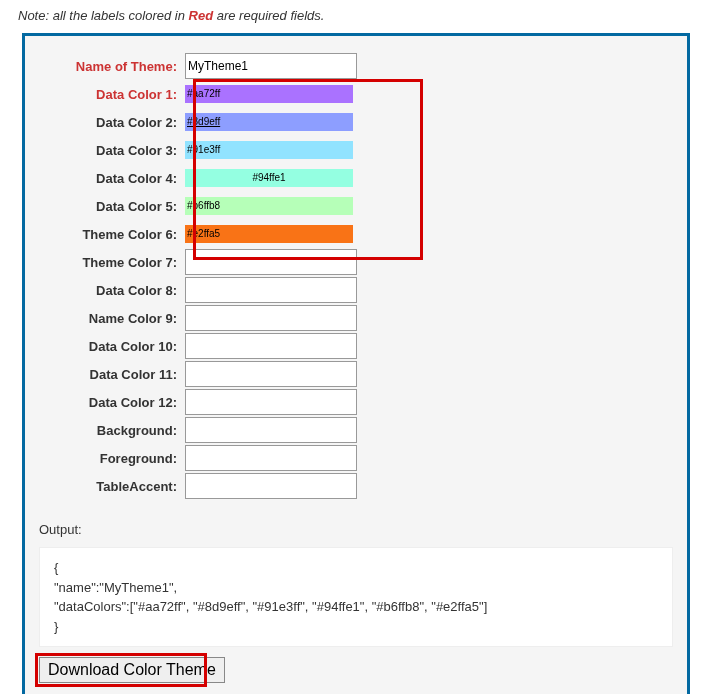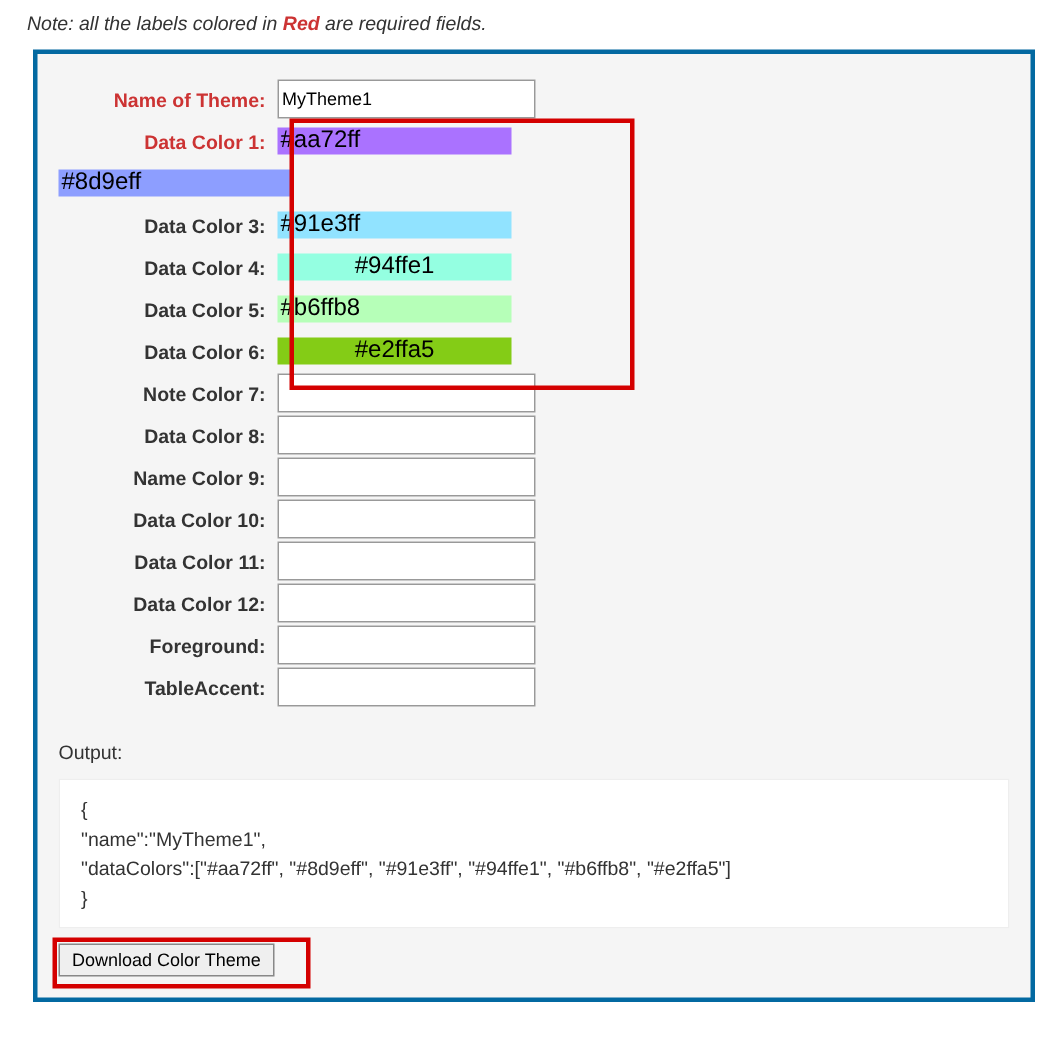--- a/index.html
+++ b/index.html
@@ -56,24 +56,24 @@
     border: 1px solid #999;
     background: #fff;
     font-family: Verdana, Geneva, sans-serif;
     font-size: 12px;
     padding: 12px 2px;
     box-sizing: border-box;
     outline: none;
   }
   .color-swatch {
     display: inline-block;
-    width: 156px;
+    width: 168px;
     height: 18px;
     line-height: 18px;
-    font-size: 16px;
+    font-size: 10px;
     padding: 0 2px;
     box-sizing: border-box;
     color: #000;
     border: none;
     vertical-align: middle;
   }
   .highlight-box {
     position: relative;
   }
   .highlight-border {
@@ -98,21 +98,21 @@
     background: #ffffff;
     padding: 10px 14px;
     line-height: 1.5;
     font-size: 13px;
     word-break: break-all;
     border: 1px solid #eee;
     margin-bottom: 10px;
   }
   .download-btn {
     font-family: Arial, sans-serif;
-    font-size: 12px;
+    font-size: 16px;
     padding: 3px 8px;
     background: #efefef;
     border: 1px solid #888;
     cursor: pointer;
   }
   .hb-download {
     left: -4px;
     width: 166px;
     height: 28px;
   }
@@ -144,22 +144,23 @@
       </div>
 
       <div class="row">
         <div class="label-cell required">Data Color 1:</div>
         <div class="field-cell">
           <span class="color-swatch" style="background: rgb(170, 114, 255);">#aa72ff</span>
         </div>
       </div>
 
       <div class="row">
-        <div class="field-cell">
-          <span class="color-swatch" style="background: rgb(141, 158, 255);">#8d9eff</span>
+        <div class="label-cell">Data Color 2:</div>
+        <div class="field-cell">
+          <span class="color-swatch" style="background: rgb(141, 158, 255); text-decoration: underline;">#8d9eff</span>
         </div>
       </div>
 
       <div class="row">
         <div class="label-cell">Data Color 3:</div>
         <div class="field-cell">
           <span class="color-swatch" style="background: rgb(145, 227, 255);">#91e3ff</span>
         </div>
       </div>
 
@@ -171,48 +172,52 @@
       </div>
 
       <div class="row">
         <div class="label-cell">Data Color 5:</div>
         <div class="field-cell">
           <span class="color-swatch" style="background: rgb(182, 255, 184);">#b6ffb8</span>
         </div>
       </div>
 
       <div class="row">
-        <div class="label-cell">Data Color 6:</div>
-        <div class="field-cell">
-          <span class="color-swatch" style="background: #84cc16; text-align: center;">#e2ffa5</span>
-        </div>
-      </div>
-
-      <div class="row">
-        <div class="label-cell">Note Color 7:</div>
+        <div class="label-cell">Theme Color 6:</div>
+        <div class="field-cell">
+          <span class="color-swatch" style="background: #f97316;">#e2ffa5</span>
+        </div>
+      </div>
+
+      <div class="row">
+        <div class="label-cell">Theme Color 7:</div>
         <div class="field-cell"><input class="text-input" type="text" style=""></div>
       </div>
       <div class="row">
         <div class="label-cell">Data Color 8:</div>
         <div class="field-cell"><input class="text-input" type="text" style=""></div>
       </div>
       <div class="row">
         <div class="label-cell">Name Color 9:</div>
         <div class="field-cell"><input class="text-input" type="text" style=""></div>
       </div>
       <div class="row">
         <div class="label-cell">Data Color 10:</div>
         <div class="field-cell"><input class="text-input" type="text" style=""></div>
       </div>
       <div class="row">
         <div class="label-cell">Data Color 11:</div>
         <div class="field-cell"><input class="text-input" type="text" style=""></div>
       </div>
       <div class="row">
         <div class="label-cell">Data Color 12:</div>
+        <div class="field-cell"><input class="text-input" type="text" style=""></div>
+      </div>
+      <div class="row">
+        <div class="label-cell">Background:</div>
         <div class="field-cell"><input class="text-input" type="text" style=""></div>
       </div>
       <div class="row">
         <div class="label-cell">Foreground:</div>
         <div class="field-cell"><input class="text-input" type="text" style=""></div>
       </div>
       <div class="row">
         <div class="label-cell">TableAccent:</div>
         <div class="field-cell"><input class="text-input" type="text" style=""></div>
       </div>

